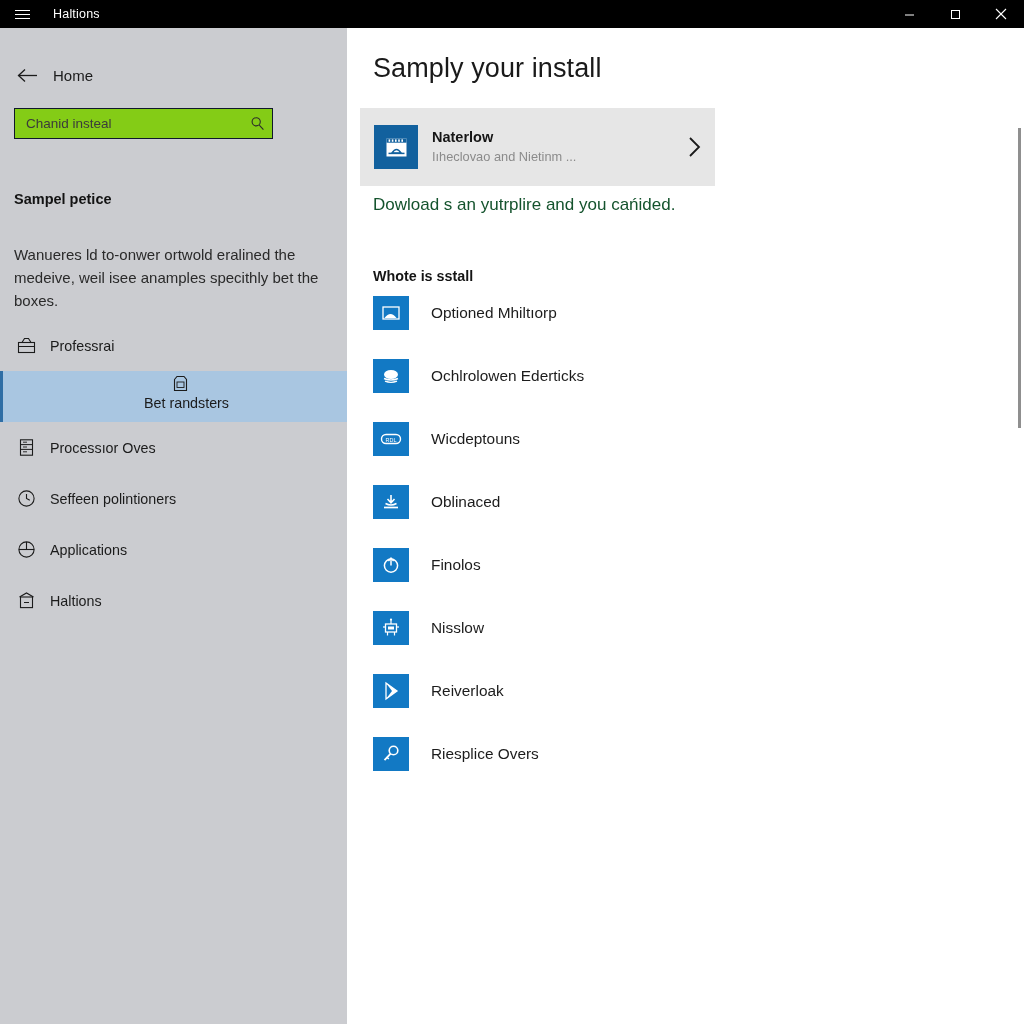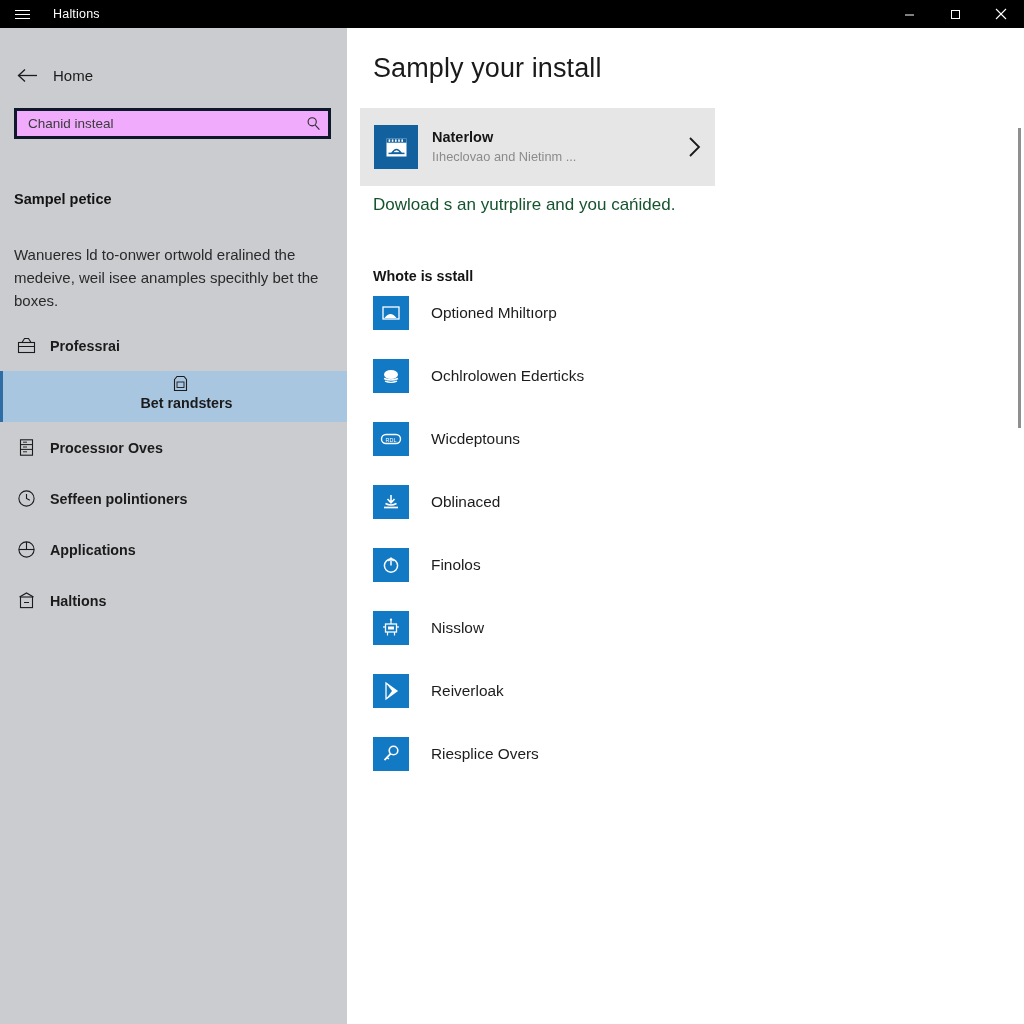--- a/index.html
+++ b/index.html
@@ -92,24 +92,24 @@
   }
   .home-label {
     font-size: 15px;
     color: #1b1b1b;
     margin-left: 13px;
   }
   .searchbox {
     position: absolute;
     left: 14px;
     top: 80px;
-    width: 317px;
+    width: 259px;
     height: 31px;
-    background: #f0abfc;
-    border: 3px solid #0f172a;
+    background: #84cc16;
+    border: 1px solid #0f172a;
     box-sizing: border-box;
     display: flex;
     align-items: center;
   }
   .searchbox input {
     flex: 1;
     border: none;
     outline: none;
     background: transparent;
     font-family: "Liberation Sans", sans-serif;
@@ -175,21 +175,20 @@
     display: flex;
     align-items: center;
     justify-content: center;
     color: #1b1b1b;
     flex: none;
   }
   .navlabel {
     font-size: 14.3px;
     color: #1b1b1b;
     margin-left: 12px;
-    font-weight: bold;
   }
 
   
   .main {
     position: absolute;
     left: 347px;
     top: 28px;
     width: 677px;
     height: 838px;
     background: #ffffff;

